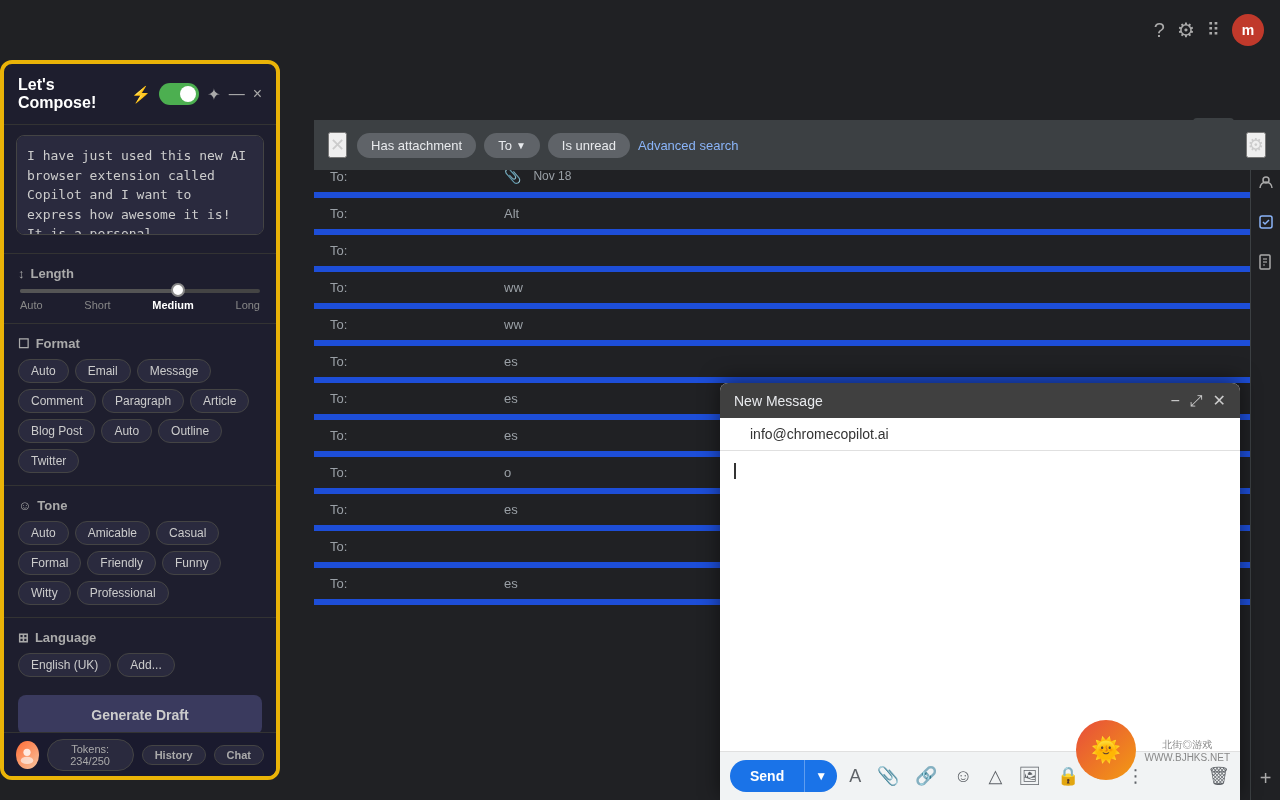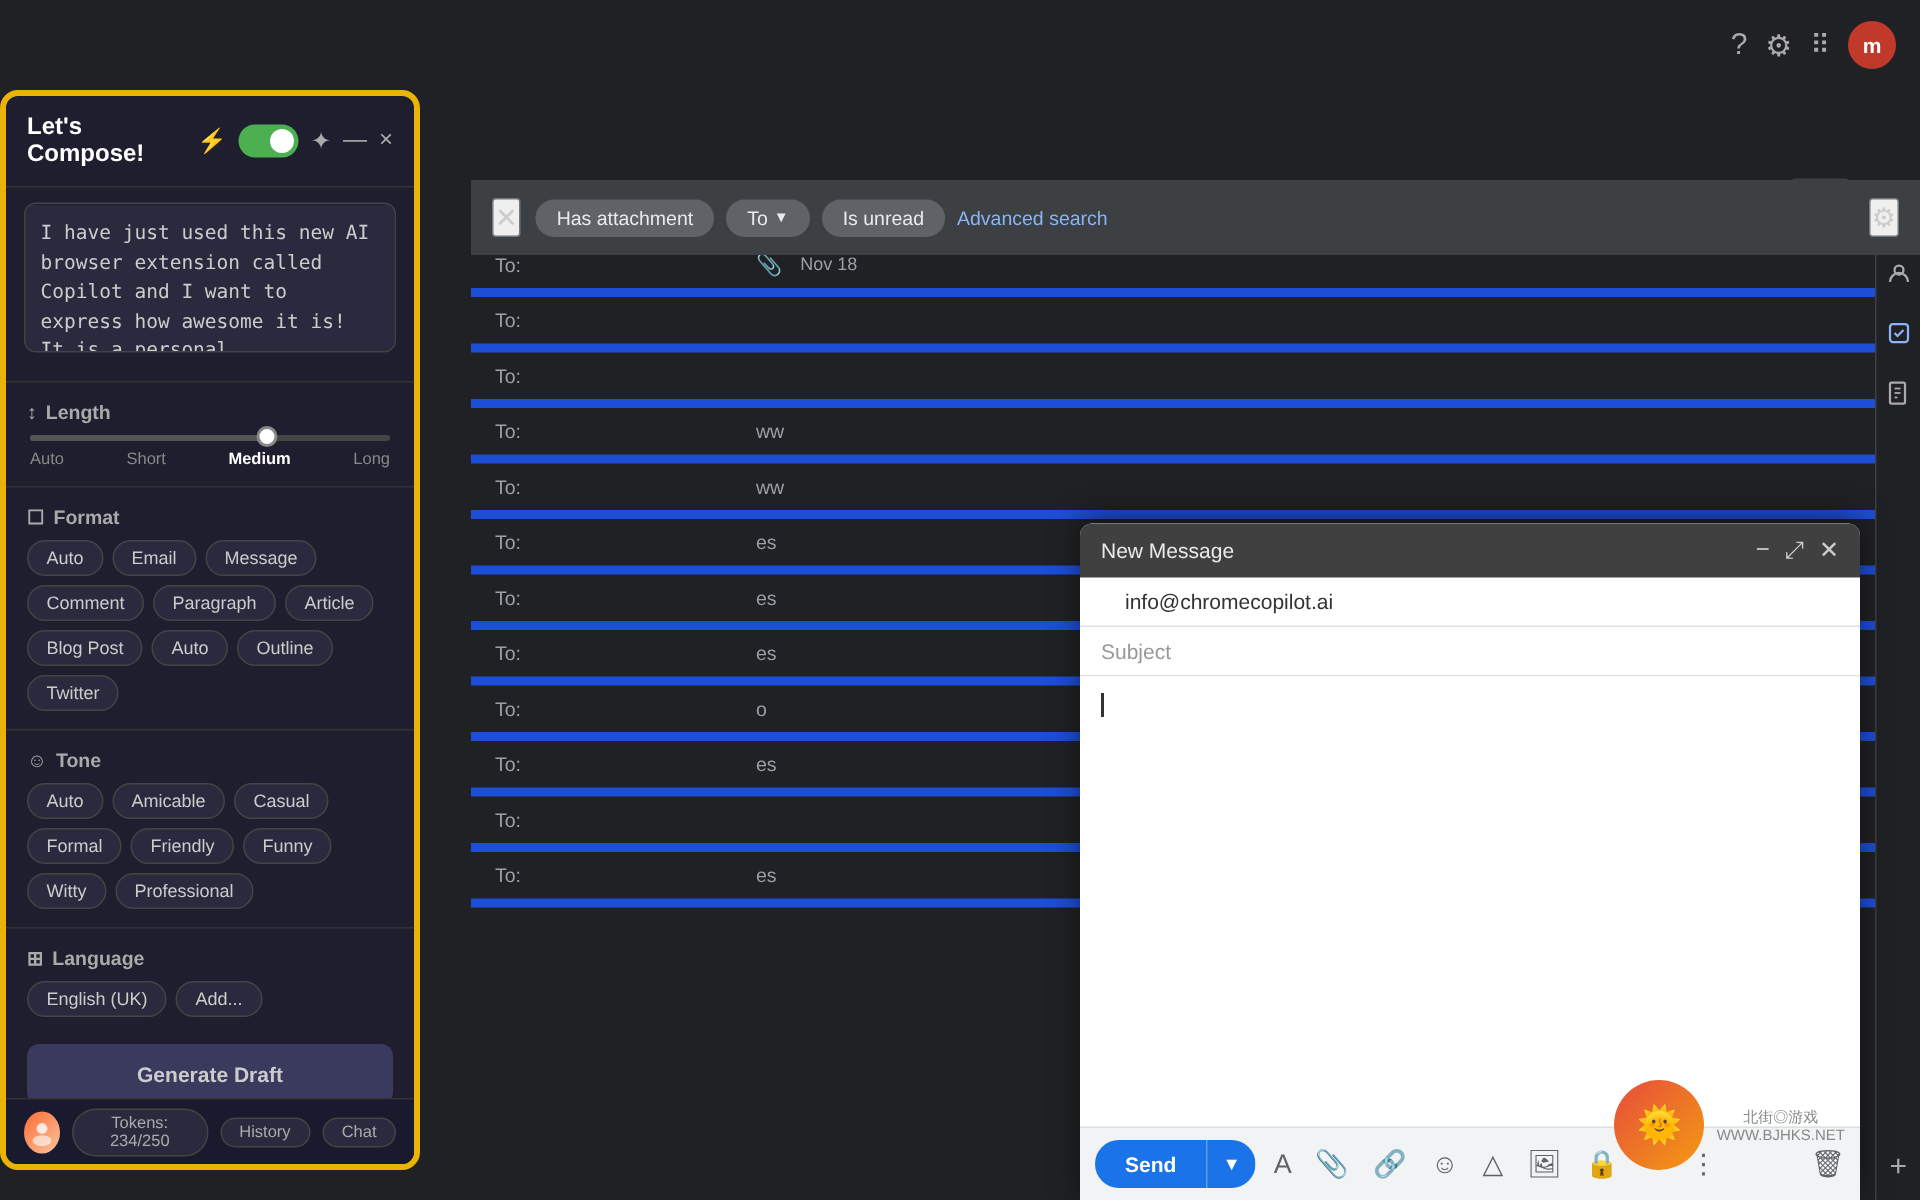--- a/index.html
+++ b/index.html
@@ -180,20 +180,21 @@
       cursor: pointer;
     }
     .bottom-btn {
       background: #2a2a3e;
       border: 1px solid #444;
       border-radius: 16px;
       color: #aaa;
       font-size: 11px;
       padding: 3px 12px;
       cursor: pointer;
+      font-weight: bold;
     }
 
     
     .main-area {
       position: absolute;
       left: 314px; top: 60px;
       right: 0; bottom: 0;
       background: #202124;
       z-index: 1;
     }
@@ -670,20 +671,21 @@
   <div class="email-list" style="top:100px;">
     <div class="email-row">
       <span class="email-to">To:</span>
       <span class="email-recipient"></span>
       <span class="attachment-icon">📎</span>
       <span class="email-date">Nov 18</span>
     </div>
     <div class="email-row">
       <span class="email-to">To:</span>
       <span class="email-recipient"></span>
+      <span class="email-subject">Alt</span>
     </div>
     <div class="email-row">
       <span class="email-to">To:</span>
       <span class="email-recipient"></span>
     </div>
     <div class="email-row">
       <span class="email-to">To:</span>
       <span class="email-recipient"></span>
       <span class="email-subject">ww</span>
     </div>
@@ -766,23 +768,20 @@
   <div class="modal-header">
     <span class="modal-title-text">New Message</span>
     <div class="modal-header-icons">
       <button class="modal-icon-btn">−</button>
       <button class="modal-icon-btn">⤢</button>
       <button class="modal-icon-btn">✕</button>
     </div>
   </div>
   <div class="modal-to-field">
     <span>info@chromecopilot.ai</span>
-  </div>
-  <div class="modal-subject-field">
-    <span>Subject</span>
   </div>
   <div class="modal-body">
     <span class="modal-cursor"></span>
   </div>
   <div class="modal-footer">
     <div class="send-btn-group">
       <button class="send-btn">Send</button>
       <button class="send-arrow-btn">▼</button>
     </div>
     <button class="footer-icon">A</button>

